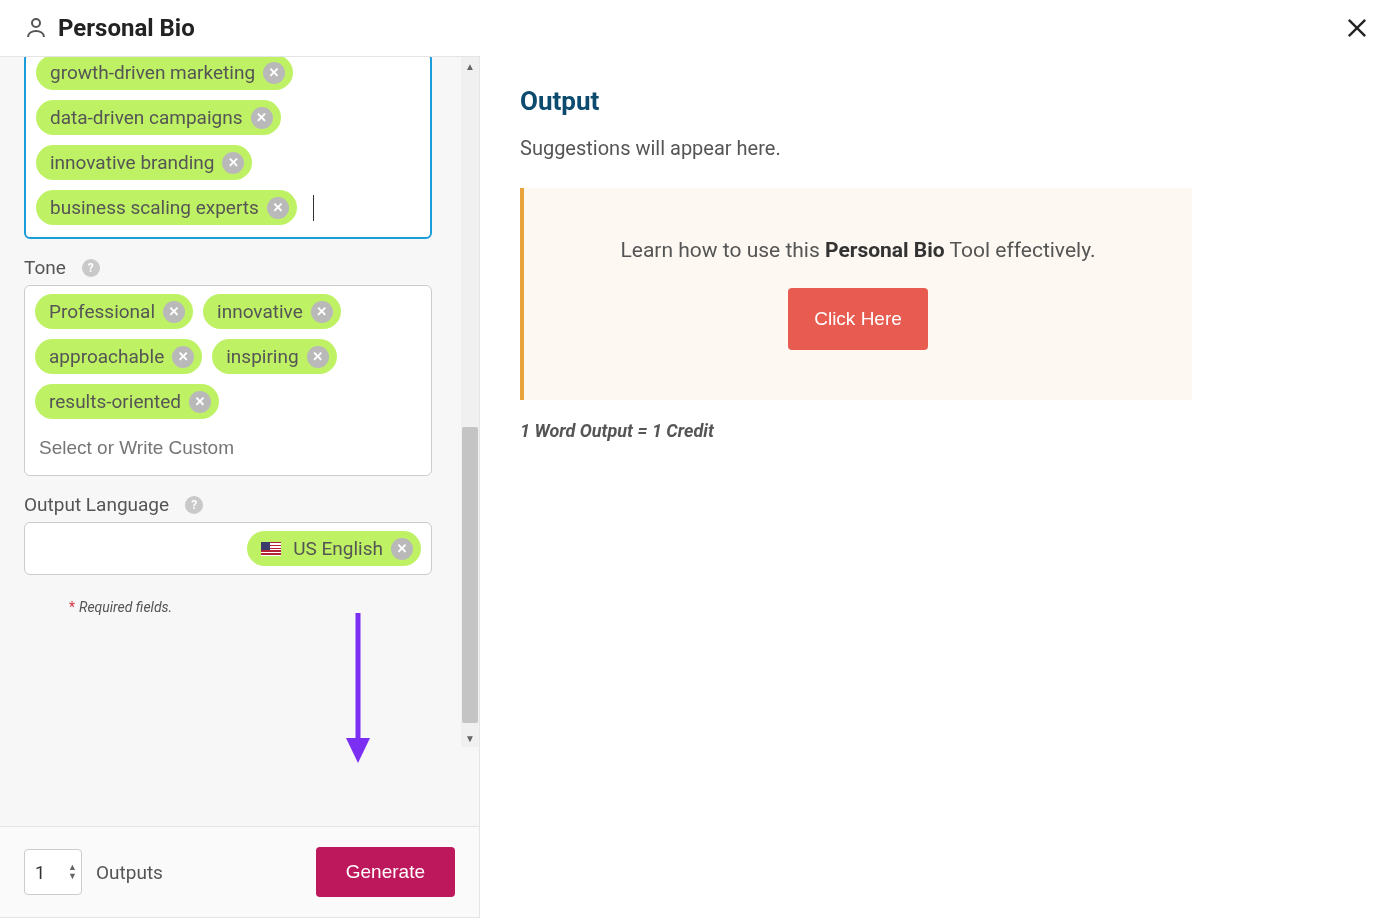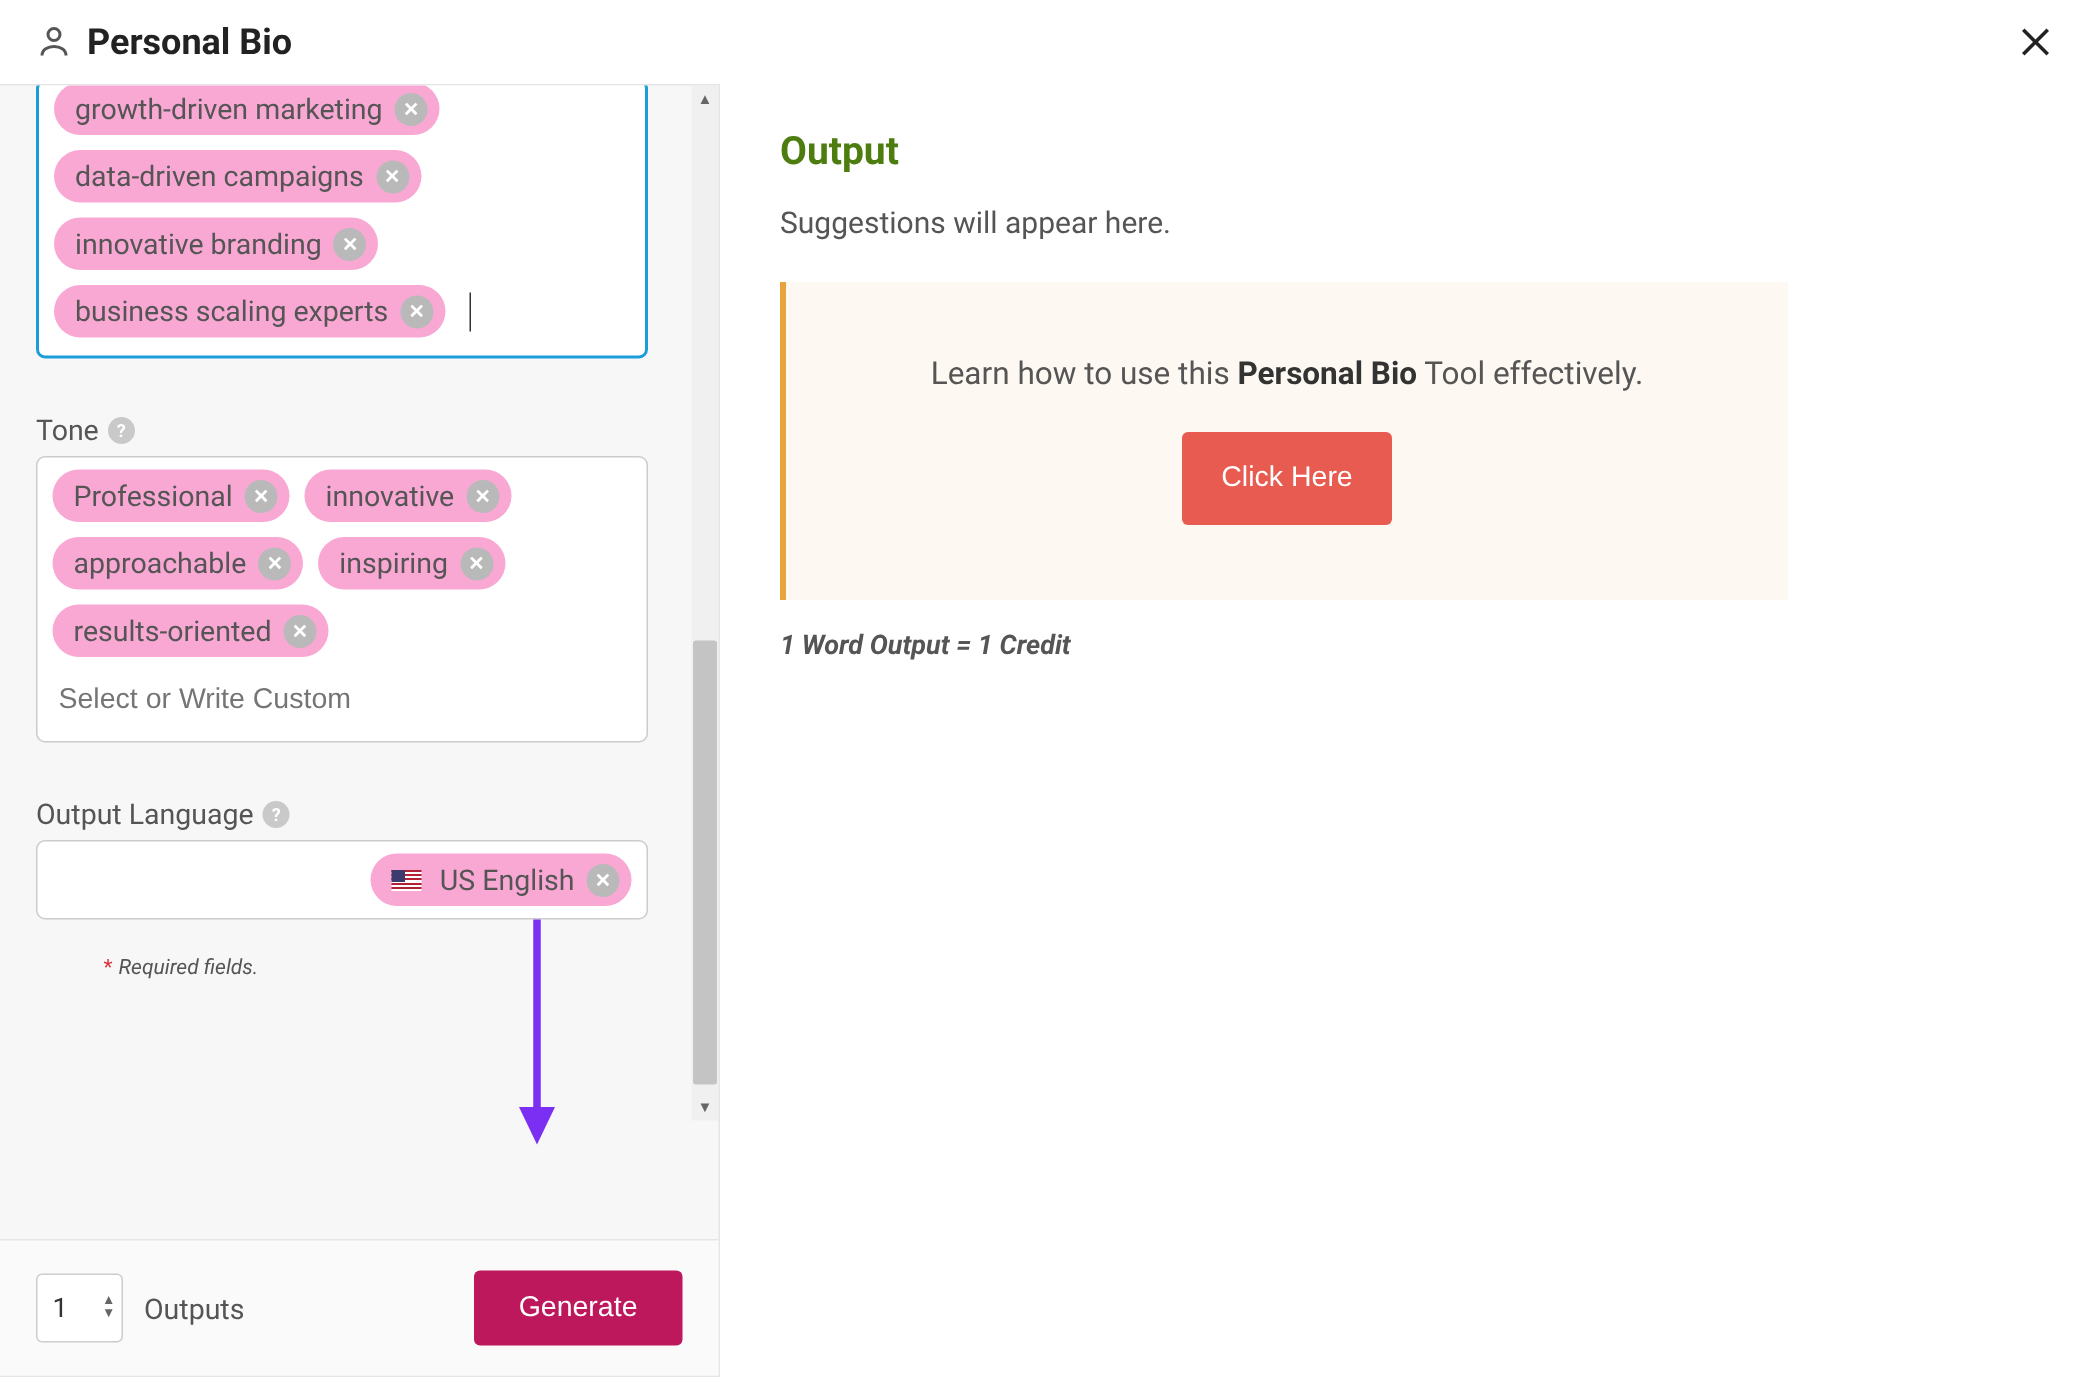--- a/index.html
+++ b/index.html
@@ -95,21 +95,21 @@
     border: 1px solid #ccc;
   }
   .tag-group.plain2 {
     border: 1px solid #ccc;
     padding: 8px 10px;
     justify-content: flex-end;
   }
   .pill {
     display: inline-flex;
     align-items: center;
-    background: #f9a8d4;
+    background: #bef264;
     border-radius: 20px;
     padding: 6px 8px 6px 14px;
     font-size: 19px;
     color: #555;
     gap: 8px;
   }
   .pill .x {
     width: 22px;
     height: 22px;
     border-radius: 50%;
@@ -125,25 +125,25 @@
   .text-cursor {
     display: inline-block;
     width: 1px;
     height: 26px;
     background: #333;
     margin-left: 6px;
   }
   .field-label {
     font-size: 19px;
     color: #555;
-    margin-top: 36px;
+    margin-top: 17px;
     margin-bottom: 10px;
     display: flex;
     align-items: center;
-    gap: 6px;
+    gap: 16px;
   }
   .help-icon {
     width: 18px;
     height: 18px;
     border-radius: 50%;
     background: #c9c9c9;
     color: #fff;
     font-size: 12px;
     font-weight: bold;
     display: inline-flex;
@@ -228,21 +228,21 @@
     font-size: 19px;
     cursor: pointer;
   }
   .right-panel {
     flex: 1;
     padding: 30px 40px;
   }
   .output-title {
     font-size: 26px;
     font-weight: 700;
-    color: #4d7c0f;
+    color: #0c4a6e;
     margin-bottom: 20px;
   }
   .suggestions-text {
     font-size: 20px;
     color: #555;
     margin-bottom: 28px;
   }
   .tip-box {
     border-left: 4px solid #e8a33d;
     background: #fdf8f1;

